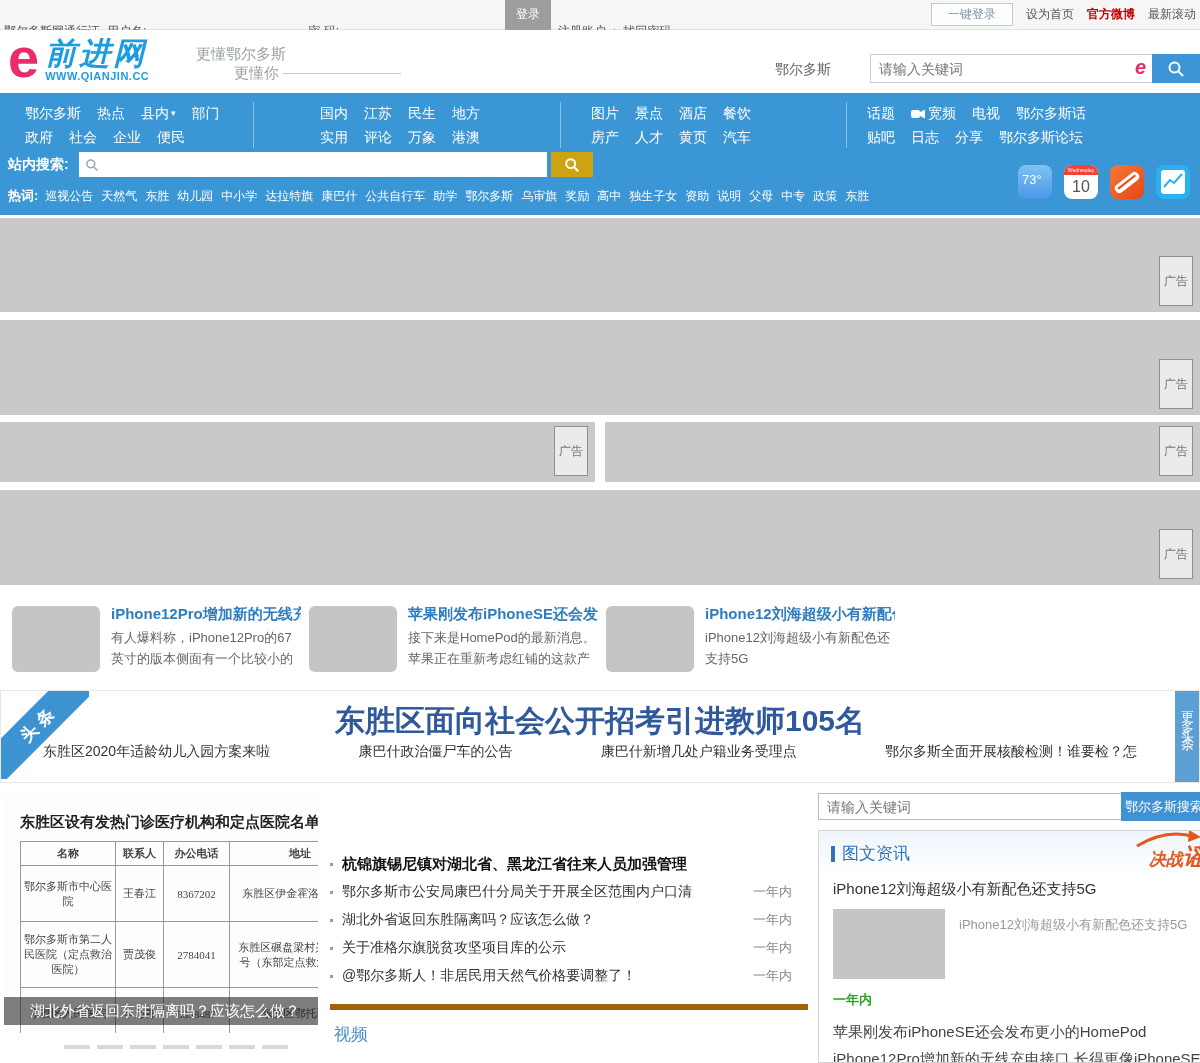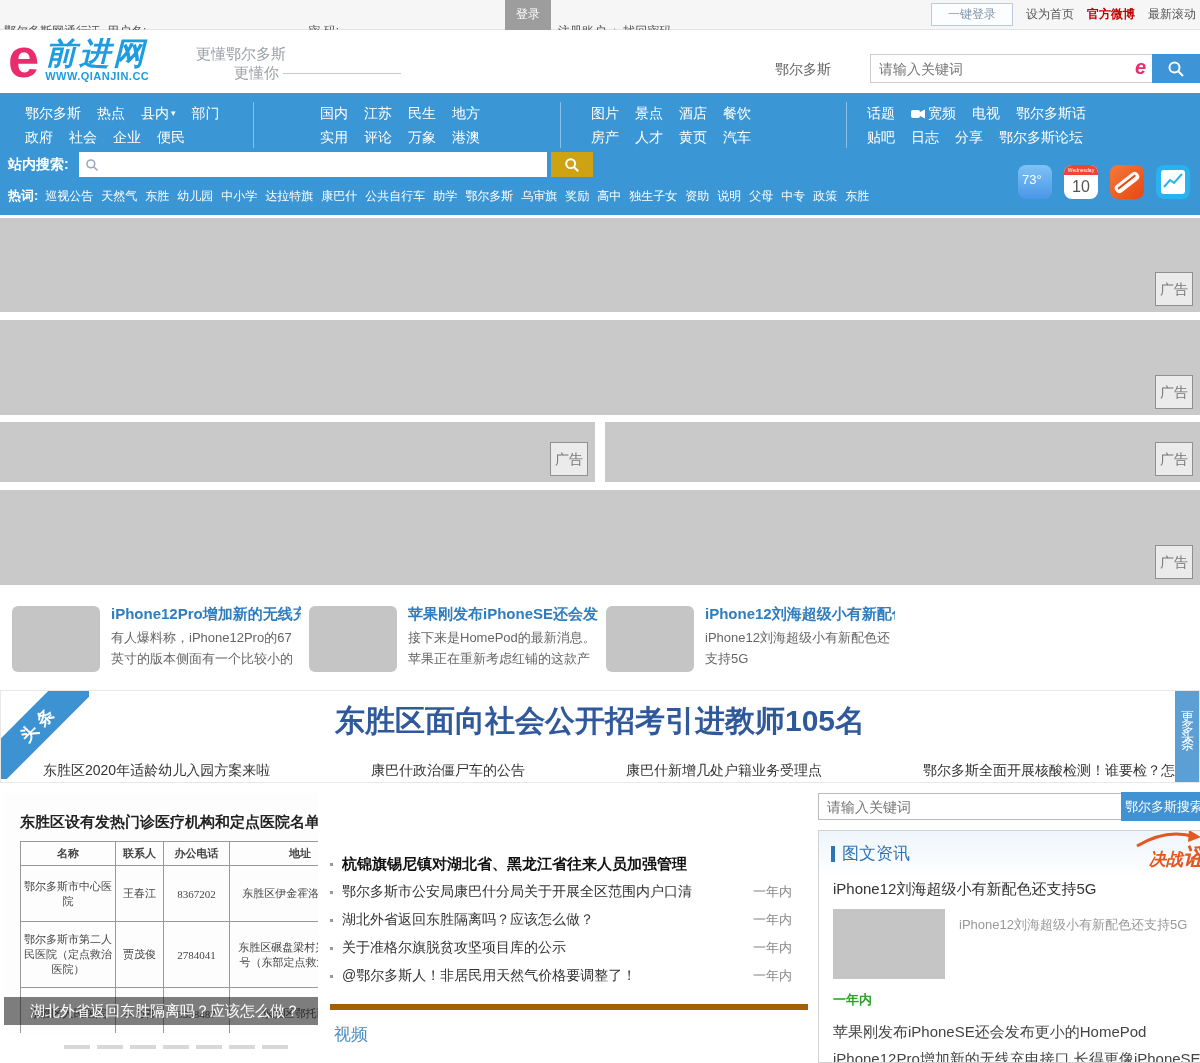--- a/index.html
+++ b/index.html
@@ -78,42 +78,42 @@
   .ico-train{background:linear-gradient(135deg,#f47a3a,#e84612)}
   .train-bar{position:absolute;left:3px;top:13px;width:28px;height:9px;background:#fff;
              border-radius:4px;transform:rotate(-38deg)}
   .train-bar i{position:absolute;left:3px;top:3px;width:22px;height:2px;background:#e84612;display:block}
   .ico-stock{background:#28b2ef}
   .stock-page{position:absolute;inset:5px;background:#fff;border-radius:3px}
 
   
   .ad{position:absolute;background:#c9c9c9}
   .ad-badge{position:absolute;right:7px;bottom:6px;border:1px solid #909090;color:#777;
-            background:rgba(238,238,238,.9);font-size:14px;padding:10px 4px;line-height:12px}
+            background:rgba(238,238,238,.9);font-size:12px;padding:18px 4px;line-height:12px}
 
   
   .cards{position:absolute;top:598px;left:0;width:1200px;height:82px;display:flex;
          padding-left:12px;gap:9px}
   .card{width:288px;display:flex}
   .card-thumb{width:88px;height:66px;background:#c5c5c5;border-radius:6px;margin-top:8px;flex-shrink:0}
   .card-body{margin-left:11px;width:190px}
   .card-title{display:block;color:#2f7dbe;font-weight:bold;font-size:15px;line-height:20px;
               margin-top:6px;white-space:nowrap;overflow:hidden}
   .card-text{color:#666;font-size:13px;line-height:21px;margin-top:3px;height:42px;overflow:hidden}
 
   
   .headlines{position:absolute;top:690px;left:0;width:1200px;height:93px;
              border:1px solid #e8e8e8;background:#fff}
   .ribbon-wrap{position:absolute;left:0;top:0;width:88px;height:88px;overflow:hidden}
   .ribbon{position:absolute;left:-38px;top:16px;width:152px;transform:rotate(-45deg);
           background:#3d93d2;color:#fff;font-weight:bold;font-size:17px;text-align:center;
           padding:5px 0;letter-spacing:5px}
   .head-main{display:block;text-align:center;color:#30599c;font-size:30px;font-weight:bold;
              margin-top:10px;white-space:nowrap}
-  .head-subs{display:flex;margin-top:20px;padding:0 24px 0 42px;justify-content:space-between}
+  .head-subs{display:flex;margin-top:1px;padding:0 62px 0 42px;justify-content:space-between}
   .head-subs a{color:#333;font-size:14px;white-space:nowrap}
   .more-strip{position:absolute;right:0;top:0;width:24px;height:100%;background:#5b9fd4;
               color:#fff;writing-mode:vertical-rl;letter-spacing:9px;font-size:13px;
               line-height:24px;padding-top:10px;text-align:left}
 
   
   .bottom{position:absolute;top:790px;left:0;width:1200px;height:273px}
 
   .carousel{position:absolute;left:4px;top:3px;width:314px;height:240px;background:#fdfdfd;
             overflow:hidden;cursor:pointer}

